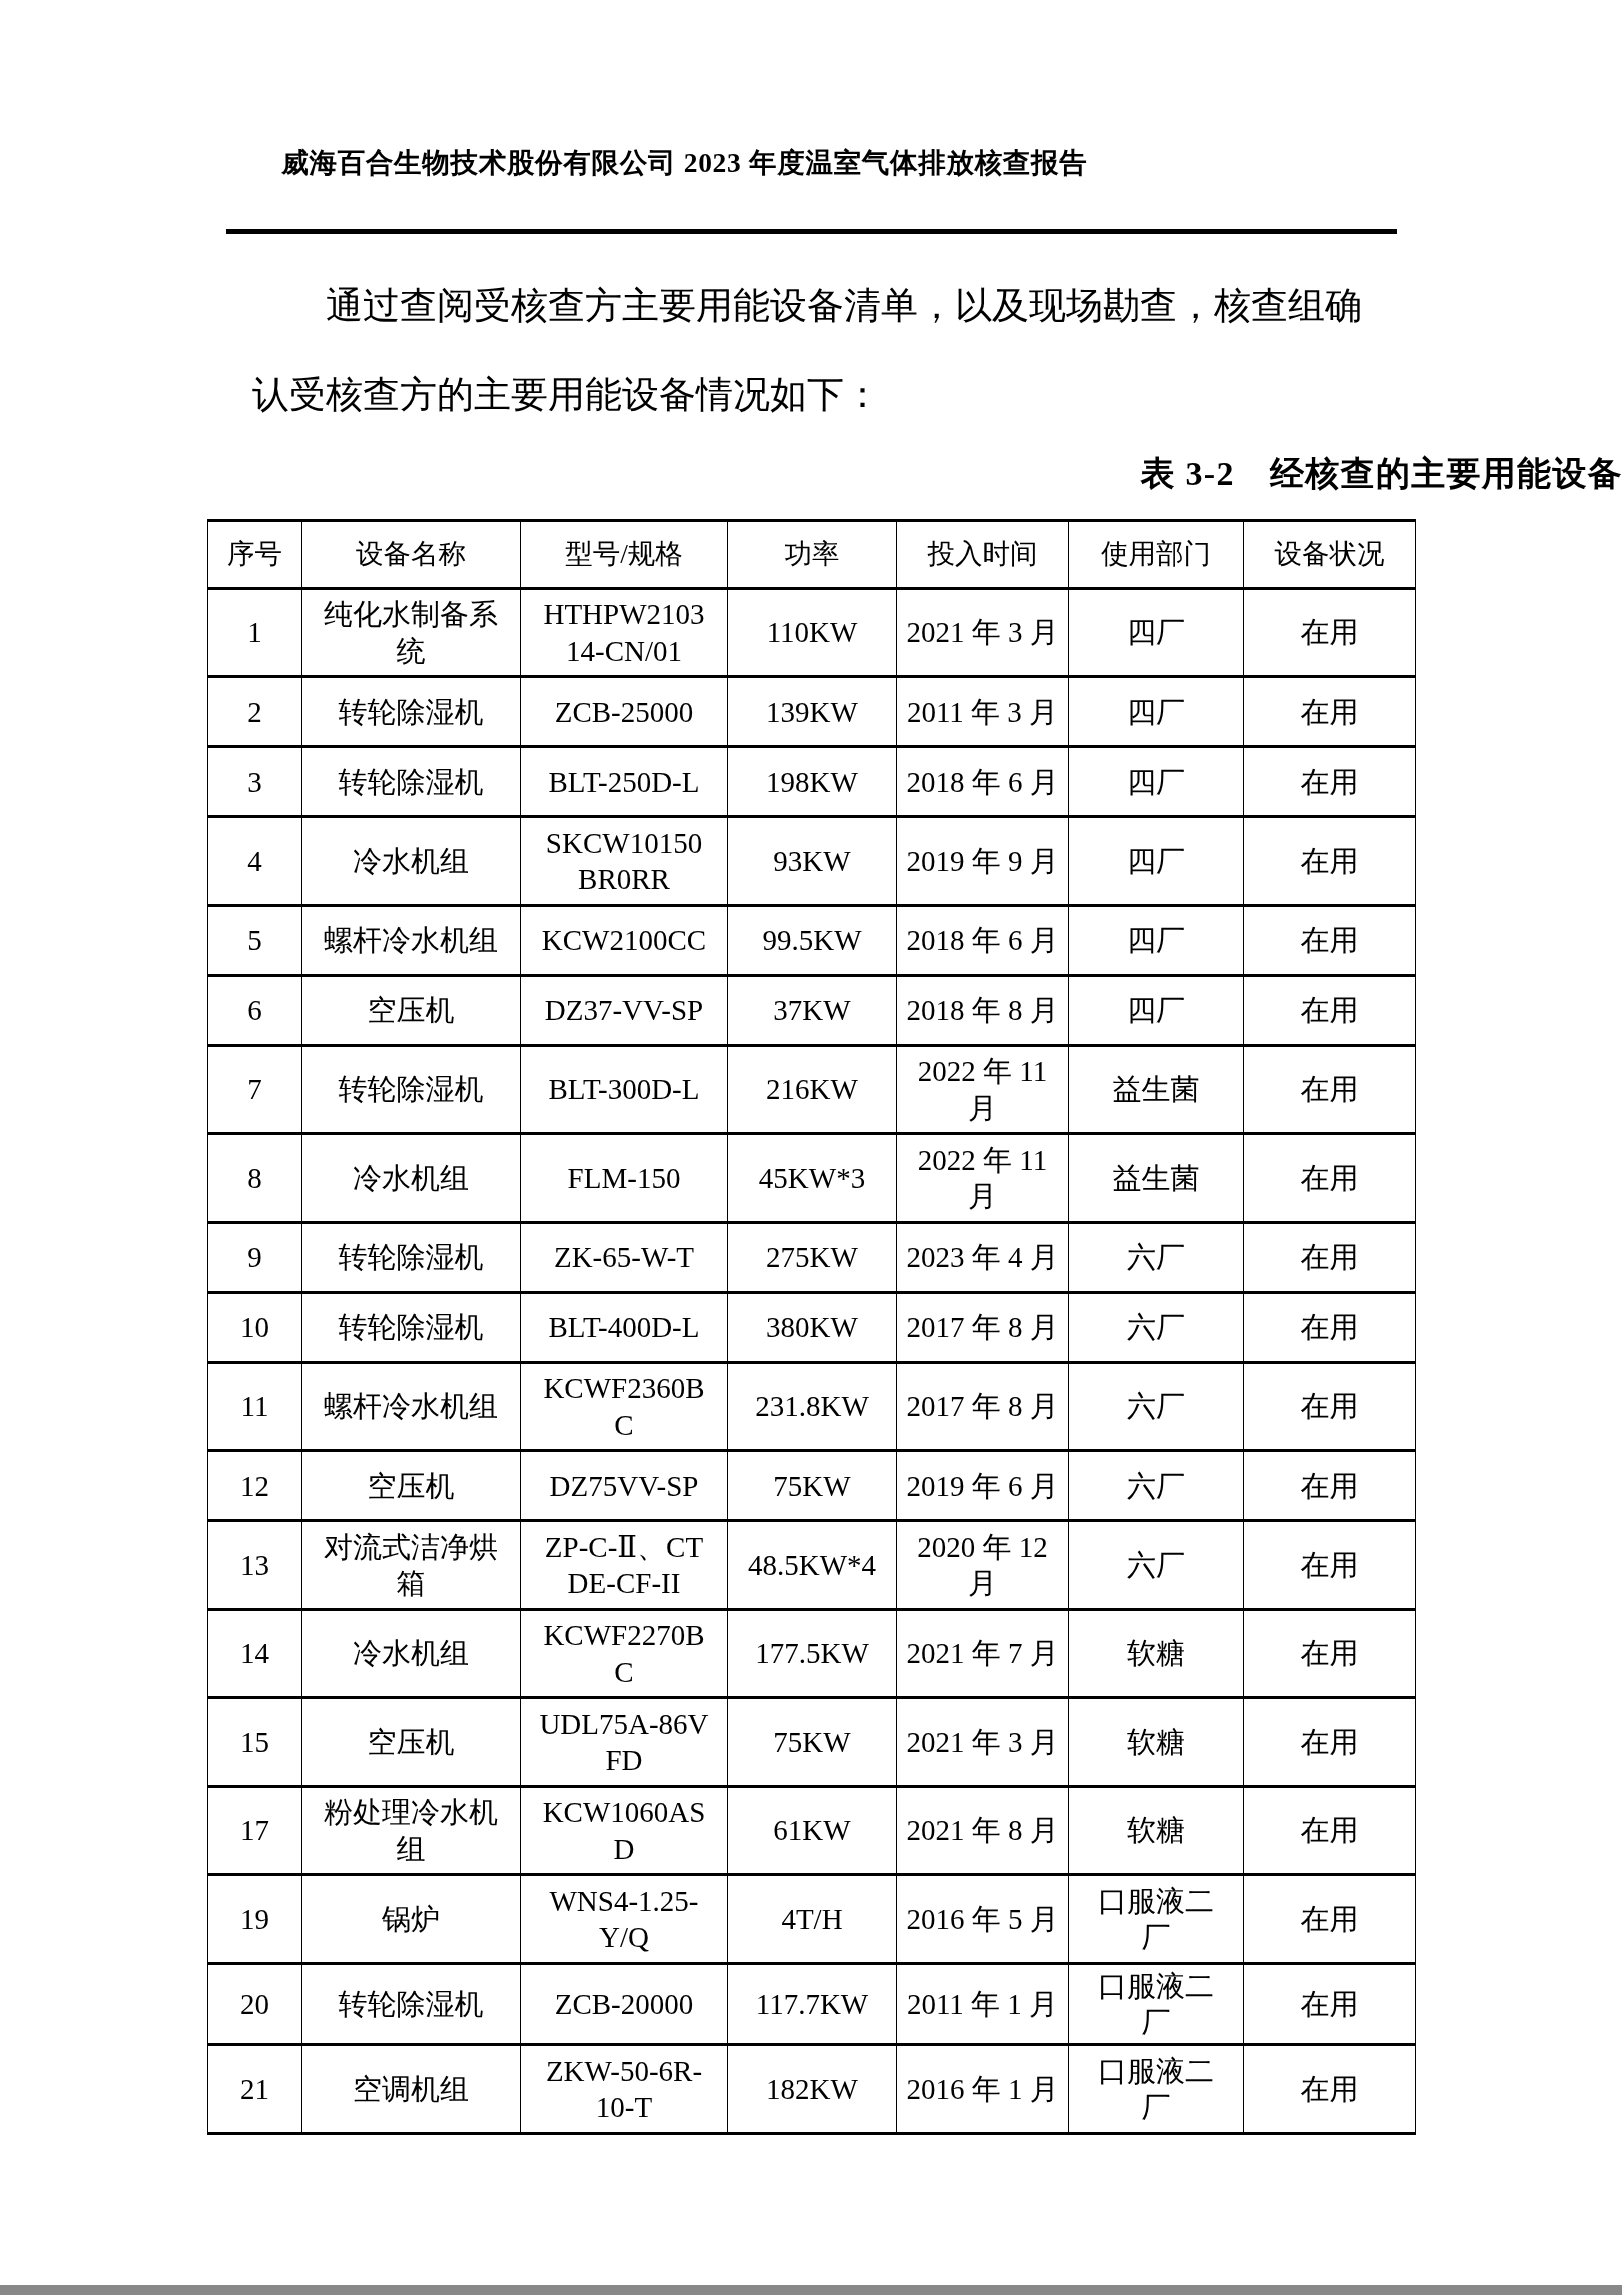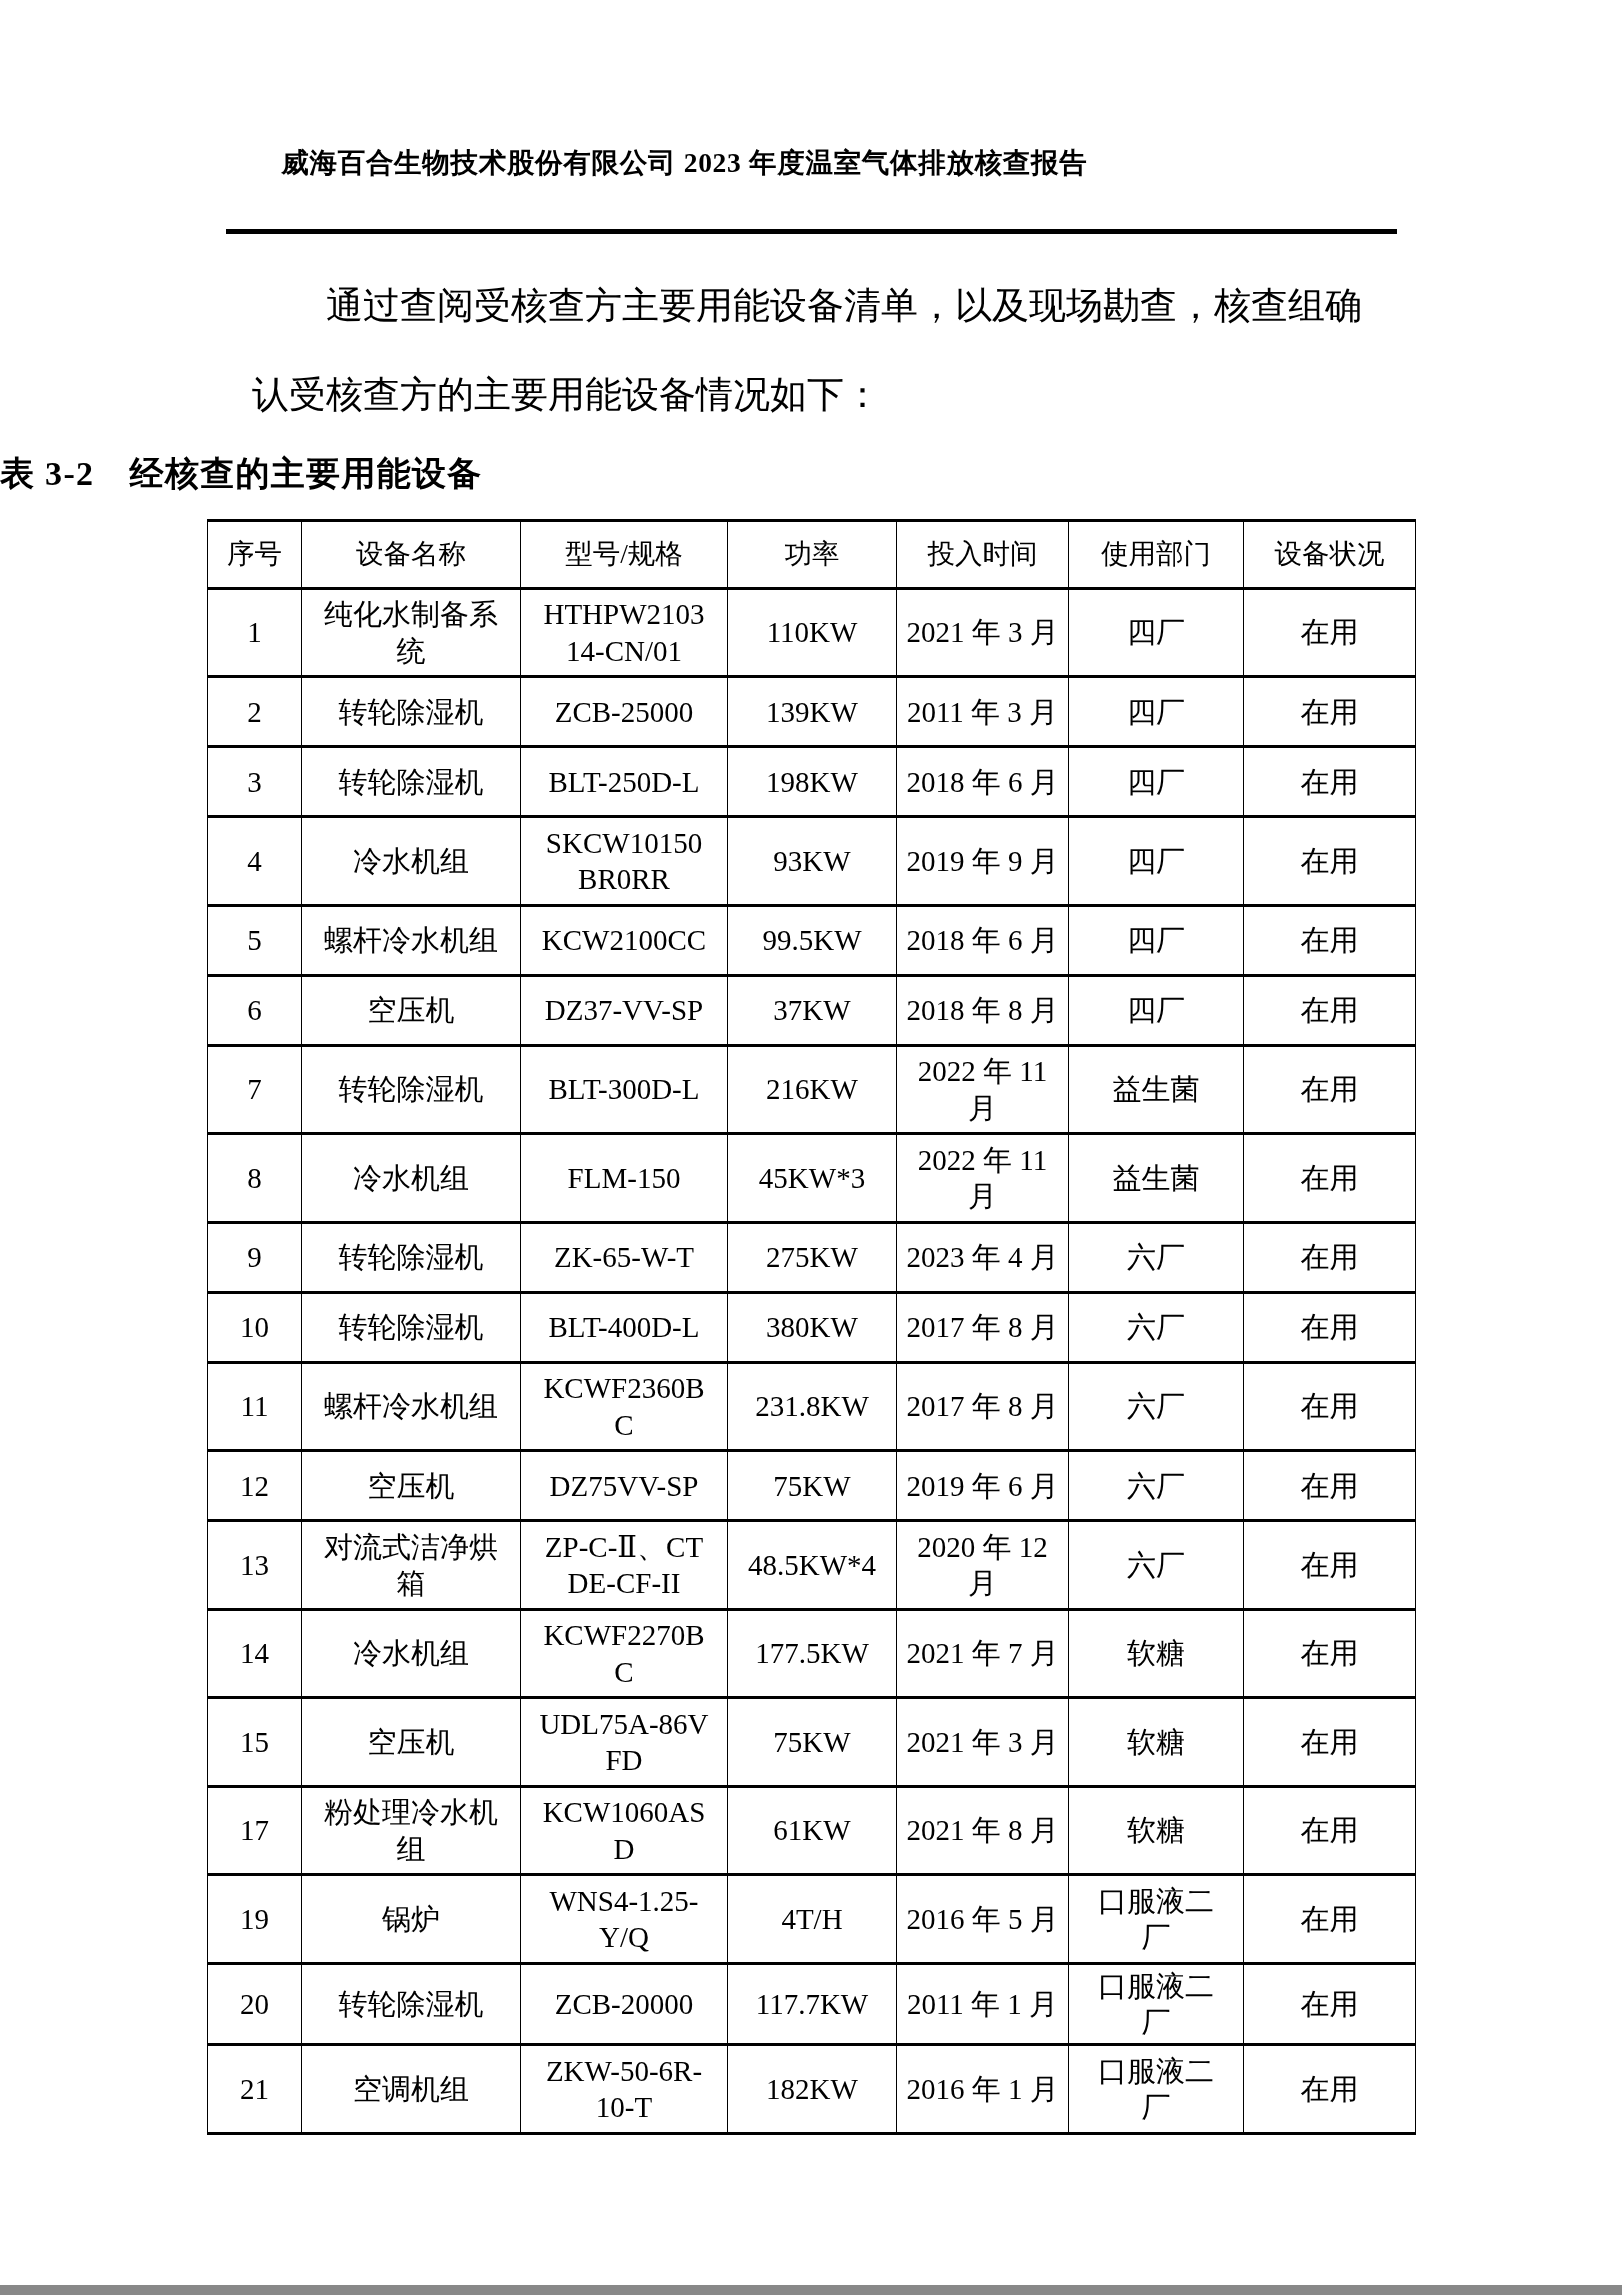--- a/index.html
+++ b/index.html
@@ -23,21 +23,21 @@
     white-space: pre-wrap;
   }
   .para {
     margin: 51px 252px 16px 252px;
     font-size: 37px;
   }
   .para .pline { line-height: 1.15; }
   .para .pline.first { text-indent: 2em; margin-bottom: 47px; }
   .table-title {
     margin-top: 34px;
-    text-align: left;
+    text-align: right;
     font-size: 34px;
     font-weight: bold;
     white-space: pre-wrap;
     letter-spacing: 1.3px;
   }
   table.equip {
     width: 1207px;
     margin: 22px auto 0 auto;
     border-collapse: collapse;
     table-layout: fixed;

